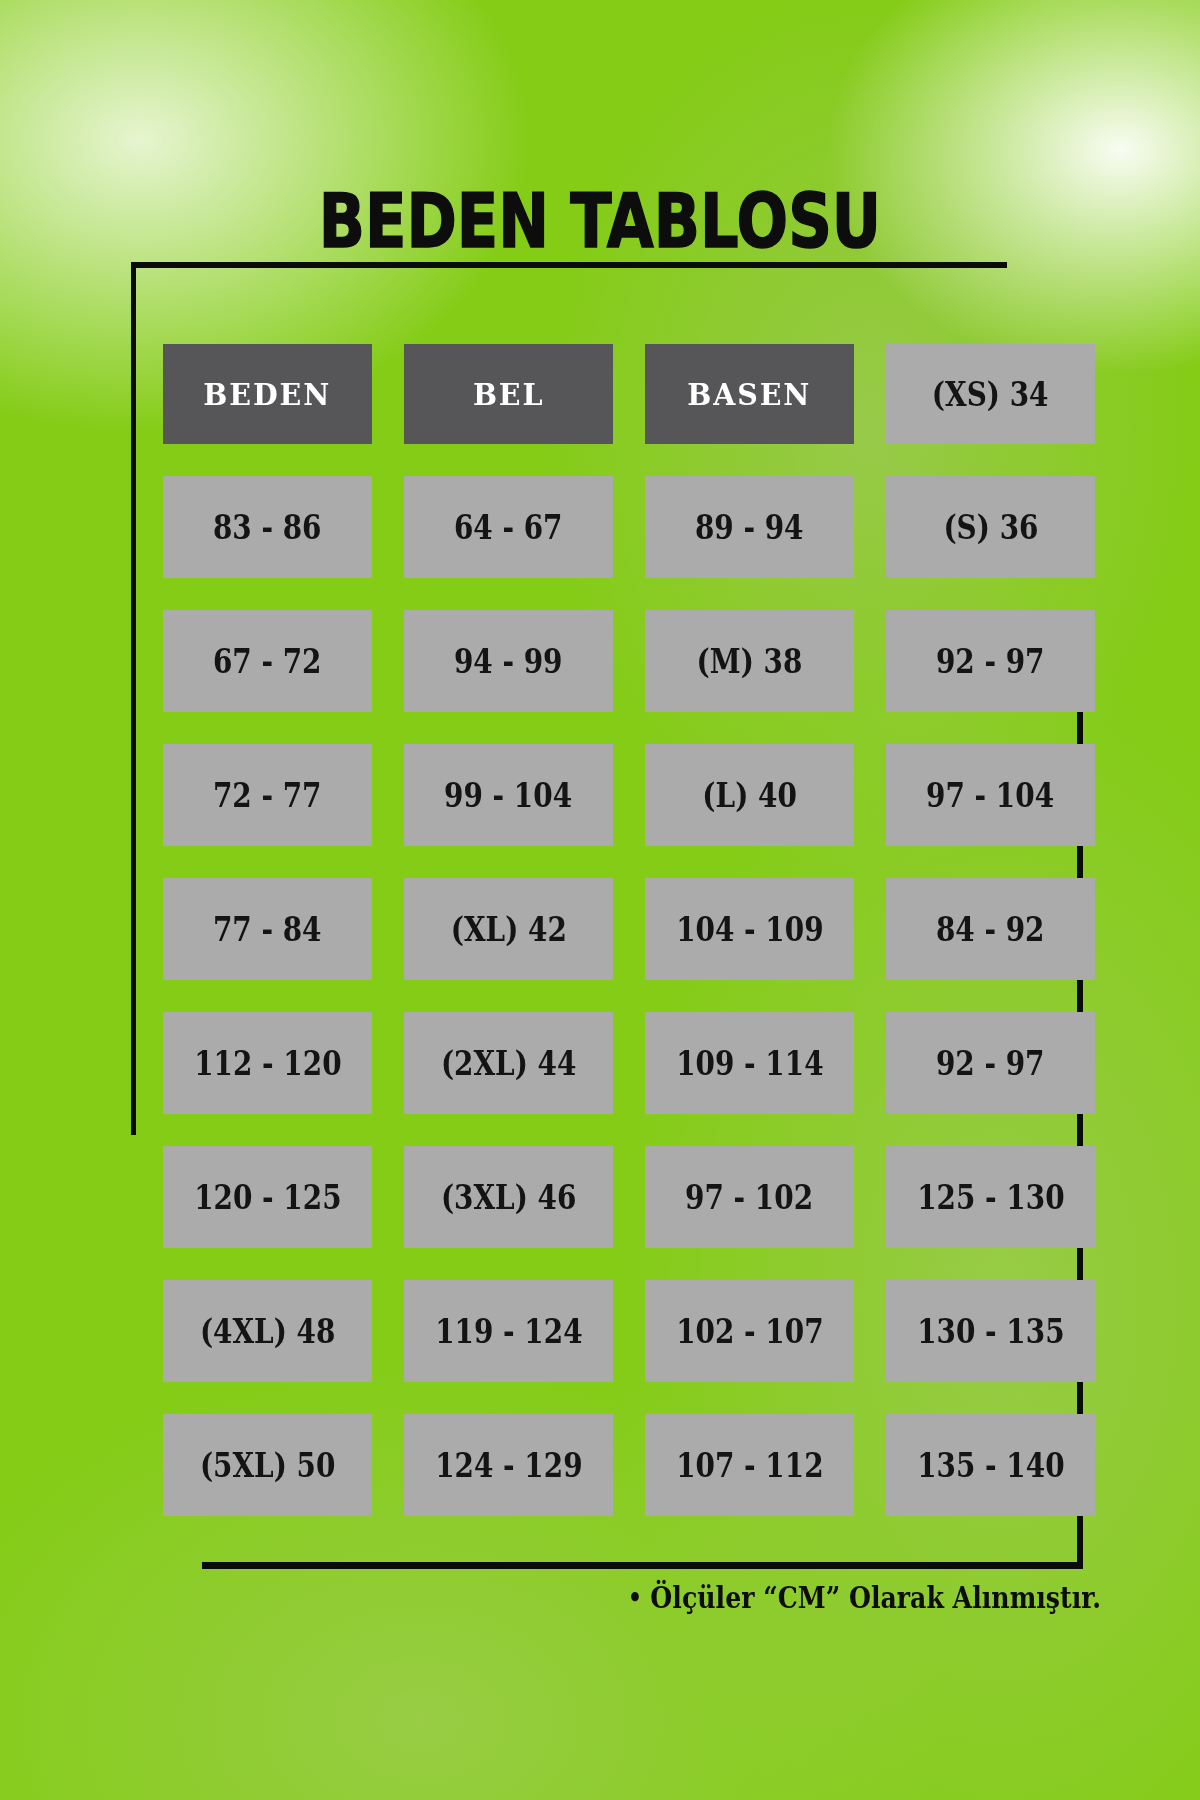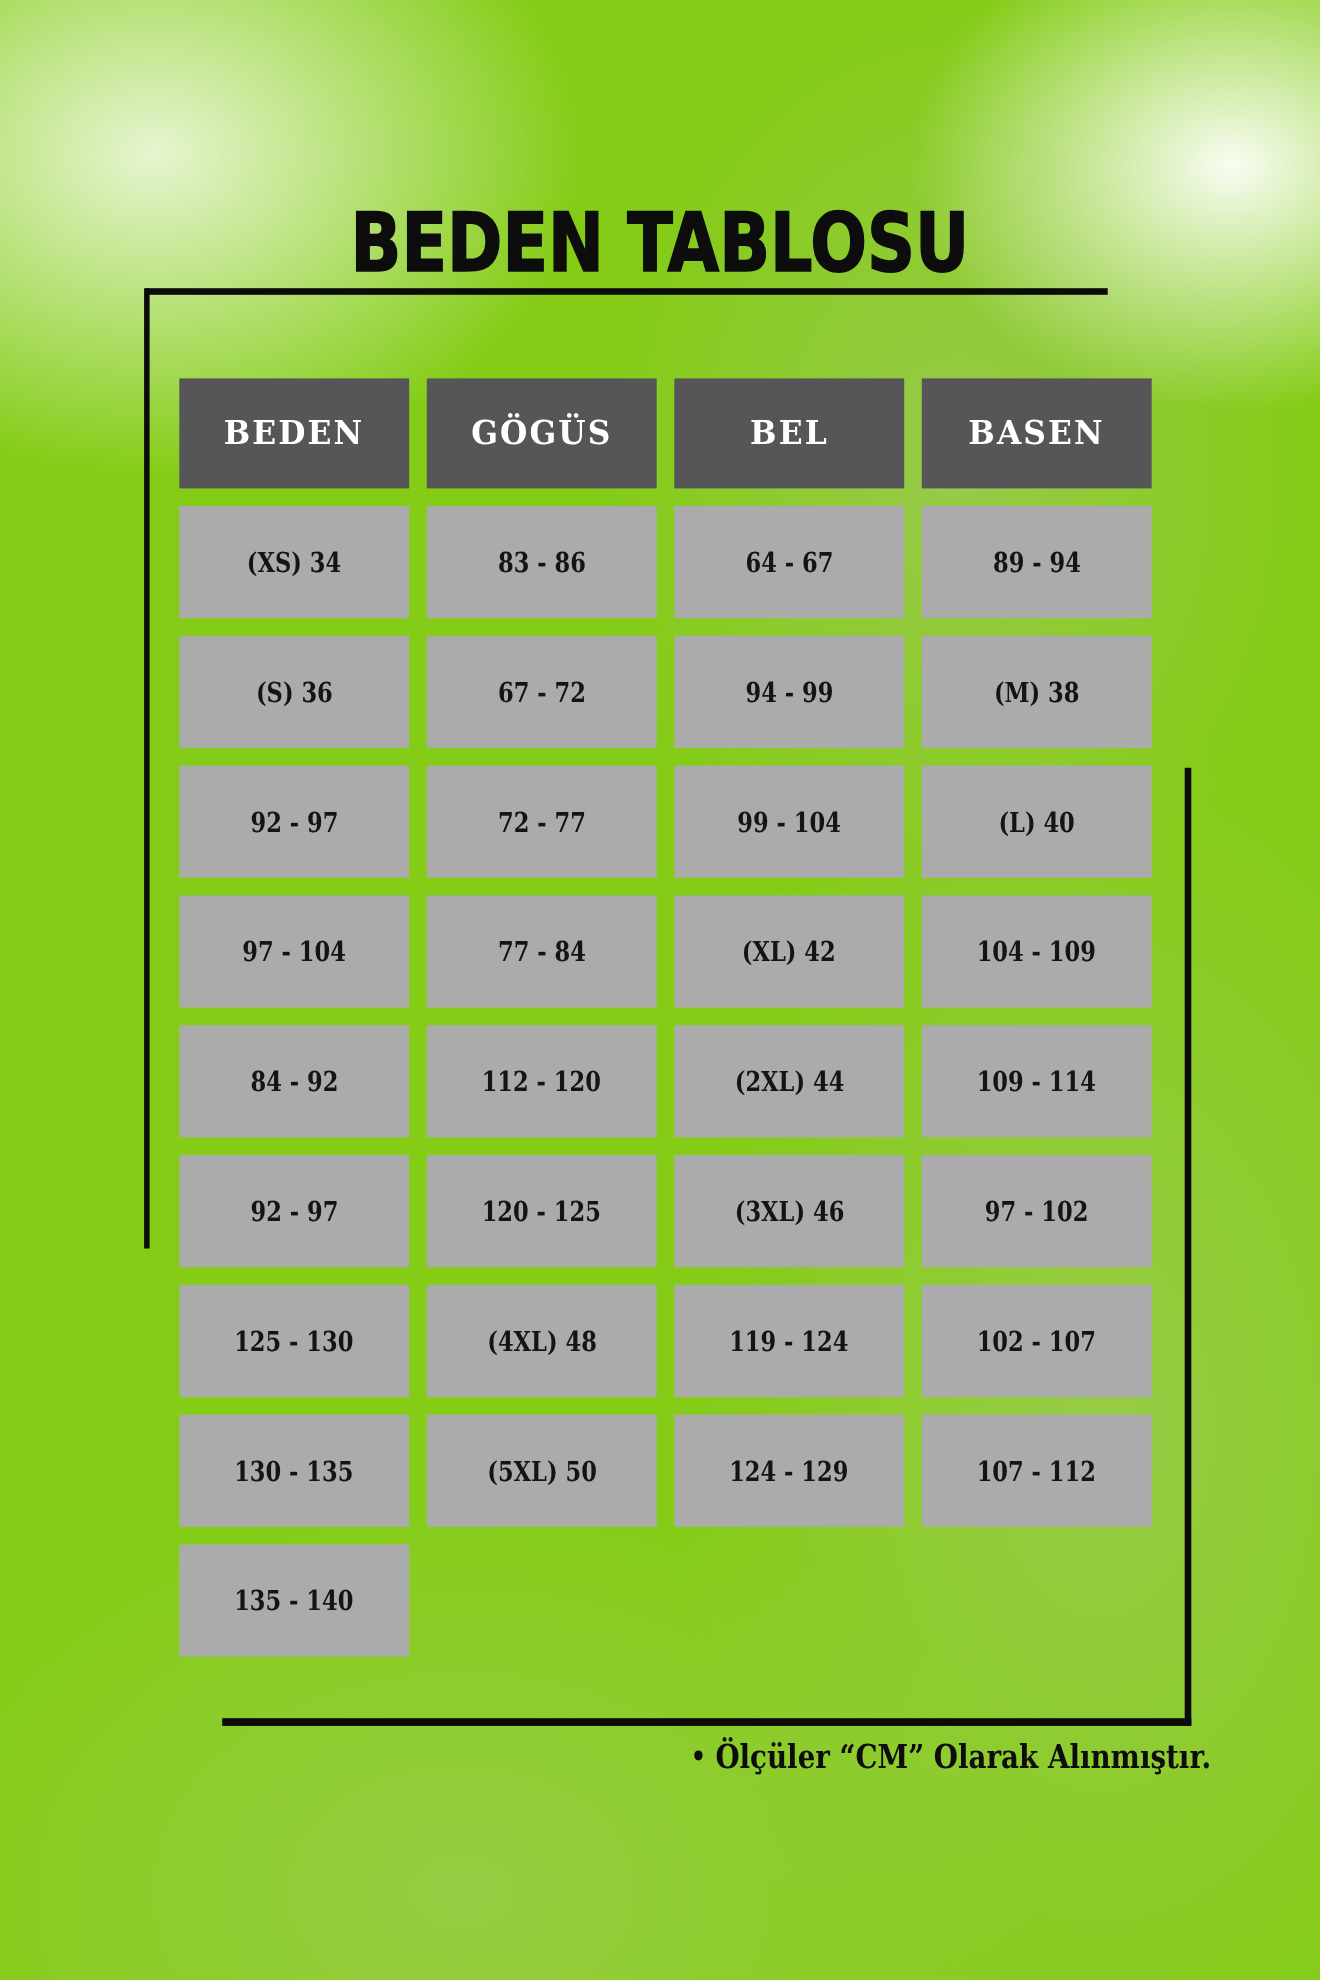--- a/index.html
+++ b/index.html
@@ -50,28 +50,28 @@
   .rule-left{left:131px;top:262px;width:5px;height:873px;}
   .rule-right{left:1077px;top:698px;width:6px;height:871px;}
   .rule-bottom{left:202px;top:1562px;width:881px;height:7px;}
 
   
   .table{
     position:absolute;left:163px;top:344px;width:884px;
     display:grid;
     grid-template-columns:repeat(4,209px);
     grid-template-rows:100px repeat(9,102px);
-    column-gap:16px;row-gap:16px;
+    column-gap:16px;row-gap:16px;gap:32px;
   }
   .cell{
     display:flex;align-items:center;justify-content:center;
     background:var(--cell-bg,#ababab);
     color:var(--cell-text,#141414);
     font-weight:bold;
-    font-size:25px;
+    font-size:34px;
     white-space:nowrap;
   }
   .cell > span{display:inline-block;transform:scaleX(.82);transform-origin:center;}
   .cell.head{
     background:var(--header-bg,#565659);
     color:var(--header-text,#ffffff);
     font-size:30px;
     letter-spacing:2px;
   }
   .cell.head > span{transform:scaleX(.95);}
@@ -99,23 +99,20 @@
   <div class="rule rule-top"></div>
   <div class="rule rule-left"></div>
   <div class="rule rule-right"></div>
   <div class="rule rule-bottom"></div>
 
   <div class="table" id="size-table">
       <div class="cell head">
         <span>BEDEN</span>
       </div>
       <div class="cell head">
-        <span>GÖGÜS</span>
-      </div>
-      <div class="cell head">
         <span>BEL</span>
       </div>
       <div class="cell head">
         <span>BASEN</span>
       </div>
       <div class="cell size">
         <span>(XS) 34</span>
       </div>
       <div class="cell">
         <span>83 - 86</span>

